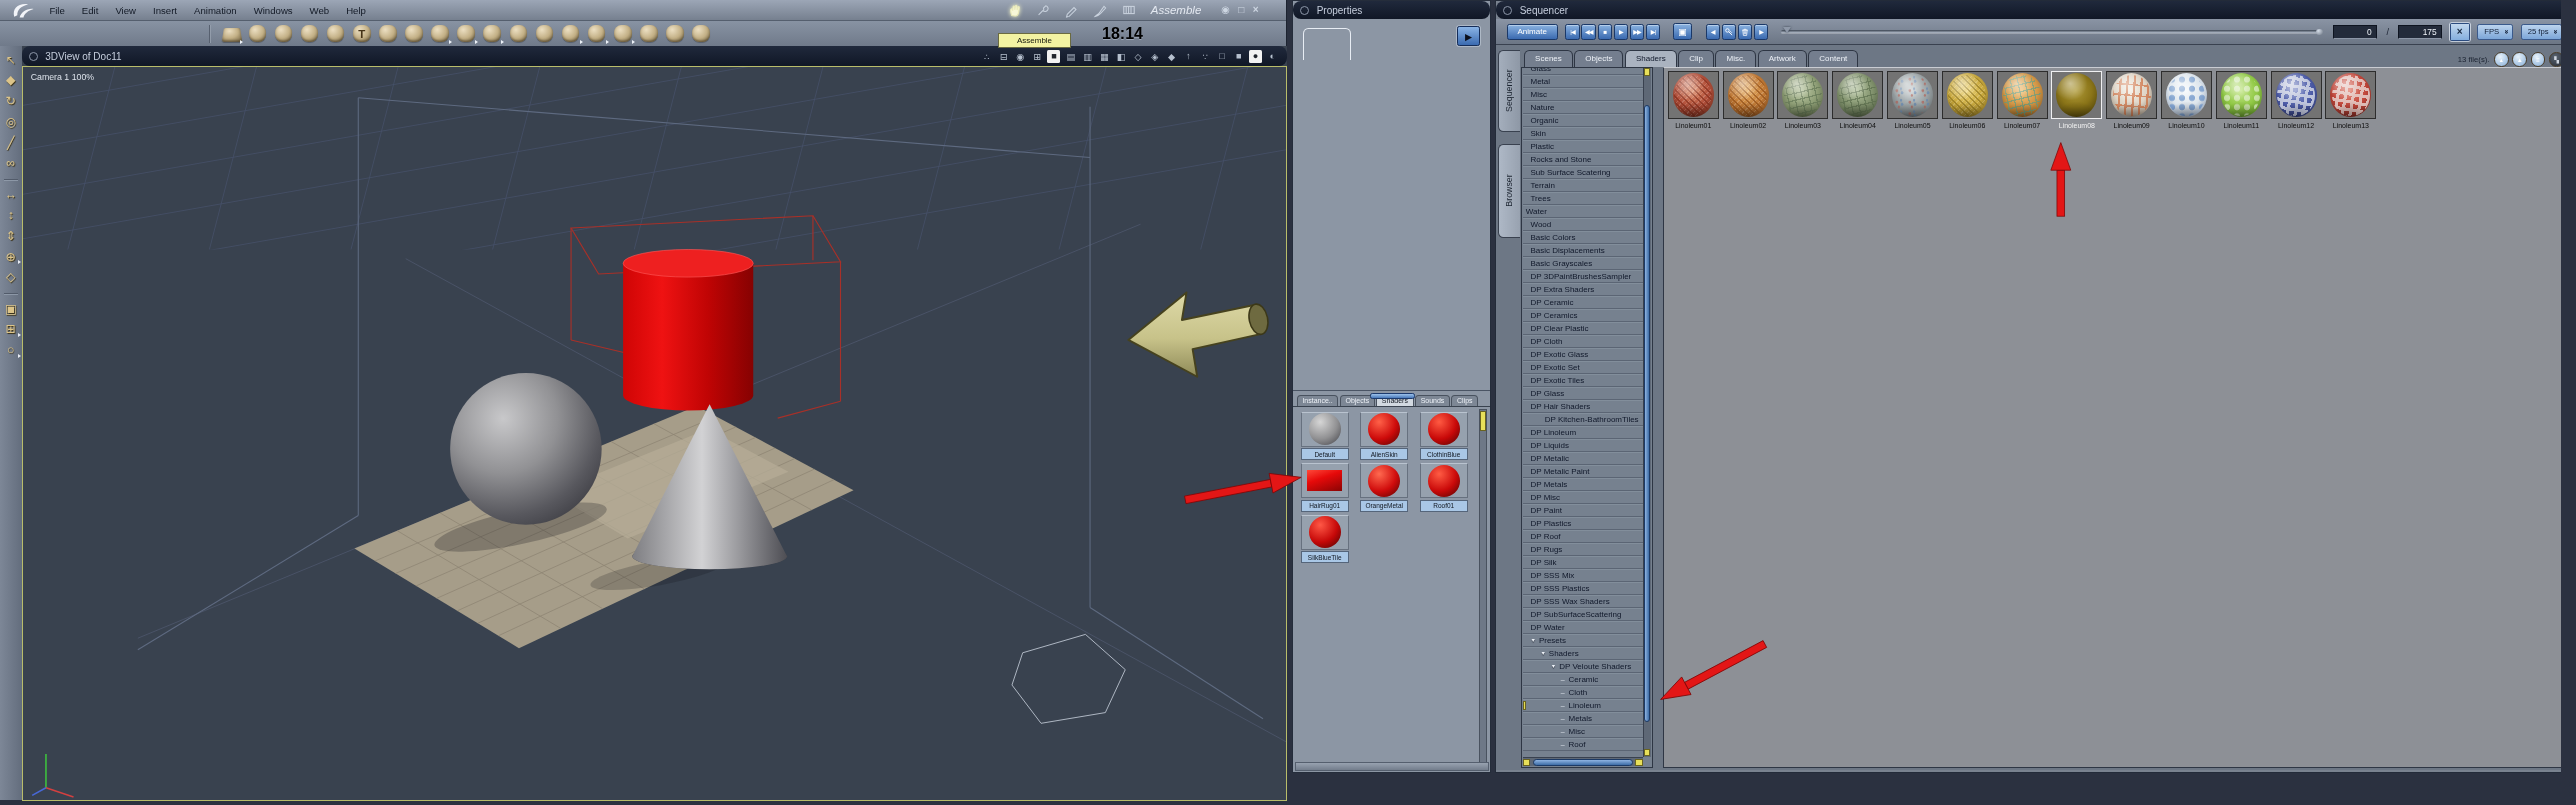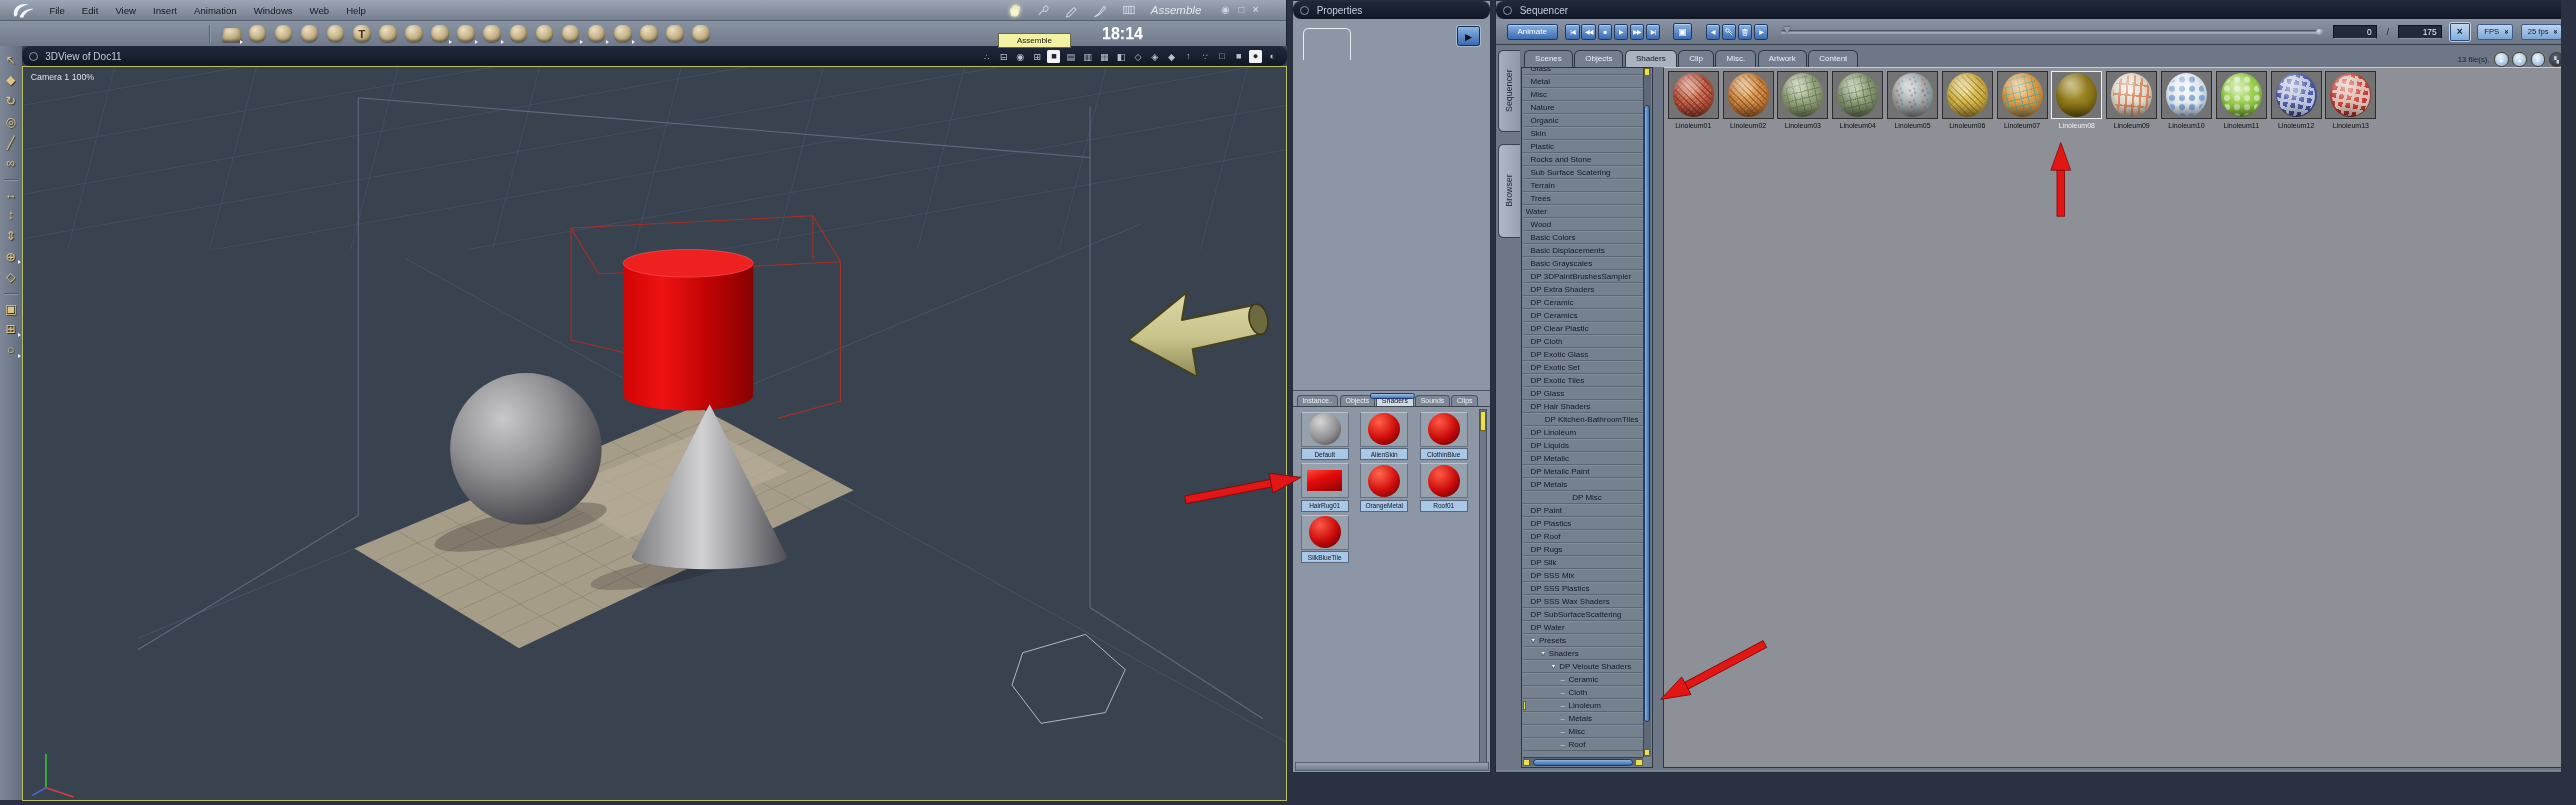--- a/index.html
+++ b/index.html
@@ -19,21 +19,21 @@
   #win-controls{display:flex;gap:8.4px;margin-left:6.1px;}
   .winctl{color:#cdd6e2;font-size:10px;font-weight:bold;line-height:20px;}
   #objbar{position:relative;height:26px;background:linear-gradient(#8893a3,#6f7989);border-bottom:1.5px solid #39414f;}
   .obj-sep{position:absolute;left:209px;top:3.8px;bottom:3.8px;width:0.8px;background:#57606f;box-shadow:0.8px 0 0 #98a2b0;}
   #obj-icons{position:absolute;left:221px;top:2.3px;display:flex;gap:4.6px;}
   .obj-icon{position:relative;width:21.5px;height:21.5px;}
   .obj-ball{width:17.6px;height:17.6px;margin:1.5px;border-radius:42%;background:radial-gradient(circle at 35% 28%,#ecdfc2,#c3b086 52%,#6e5f3e 100%);box-shadow:inset 0 -1.5px 2.3px rgba(40,28,10,.45),0 0.8px 0.8px rgba(0,0,0,.3);}
   .obj-ball.checker{border-radius:3.1px;background:repeating-conic-gradient(#3c2e1e 0 90deg,#cdbа90 0 180deg) 0 0/7px 7px,#cdba90;transform:perspective(46px) rotateX(40deg);}
   .obj-ball.glyphball{display:flex;align-items:center;justify-content:center;font-weight:bold;color:#463417;font-size:11.5px;}
   .obj-dd{position:absolute;right:-0.8px;bottom:0.8px;width:0;height:0;border-left:3.1px solid #eef2f8;border-top:2.3px solid transparent;border-bottom:2.3px solid transparent;}
-  #timedisp{position:absolute;left:1102px;top:25px;font-size:16px;font-weight:bold;color:#ffffff;text-shadow:0 0.8px 0 #9aa4b4;z-index:3;}
+  #timedisp{position:absolute;left:1102px;top:25px;font-size:16px;font-weight:bold;color:#000000;text-shadow:0 0.8px 0 #9aa4b4;z-index:3;}
   #tooltip{position:absolute;left:998px;top:33px;width:71px;height:13px;background:#f2f2a2;border:0.8px solid #6a6a40;font-size:8px;color:#15180c;display:flex;align-items:center;justify-content:center;z-index:10;}
   
   #toolcol{position:absolute;left:0;top:46px;width:21.5px;height:754px;background:linear-gradient(90deg,#7d8797,#636d7d);display:flex;flex-direction:column;align-items:center;padding-top:4.6px;gap:2.3px;box-sizing:border-box;}
   .pal-icon{position:relative;width:17px;height:18.4px;display:flex;align-items:center;justify-content:center;font-size:12.3px;color:#dcc489;text-shadow:0.8px 0.8px 0.8px #3a3014;}
   .pal-div{width:14px;height:0.8px;background:#525b6a;box-shadow:0 0.8px 0 #95a0ae;margin:3.8px 0;}
   .pal-dd{position:absolute;right:-1.5px;bottom:1.5px;width:0;height:0;border-left:3.1px solid #e9edf4;border-top:2.3px solid transparent;border-bottom:2.3px solid transparent;}
   
   #vwin{position:absolute;left:21.5px;top:46px;width:1265px;height:754px;background:#39424f;box-sizing:border-box;}
   #vwin .titlebar{height:20px;}
   #vhead-icons{margin-left:auto;display:flex;align-items:center;gap:3.8px;margin-right:7.7px;}
@@ -649,21 +649,21 @@
                 </div>
                 <div class="crow" style="padding-left: 7.7px;">
                   <span>DP Metalic</span>
                 </div>
                 <div class="crow" style="padding-left: 7.7px;">
                   <span>DP Metalic Paint</span>
                 </div>
                 <div class="crow" style="padding-left: 7.7px;">
                   <span>DP Metals</span>
                 </div>
-                <div class="crow" style="padding-left: 7.7px; justify-content: center;">
+                <div class="crow" style="padding-left: 7.7px;">
                   <span>DP Misc</span>
                 </div>
                 <div class="crow" style="padding-left: 7.7px;">
                   <span>DP Paint</span>
                 </div>
                 <div class="crow" style="padding-left: 7.7px;">
                   <span>DP Plastics</span>
                 </div>
                 <div class="crow" style="padding-left: 7.7px;">
                   <span>DP Roof</span>

